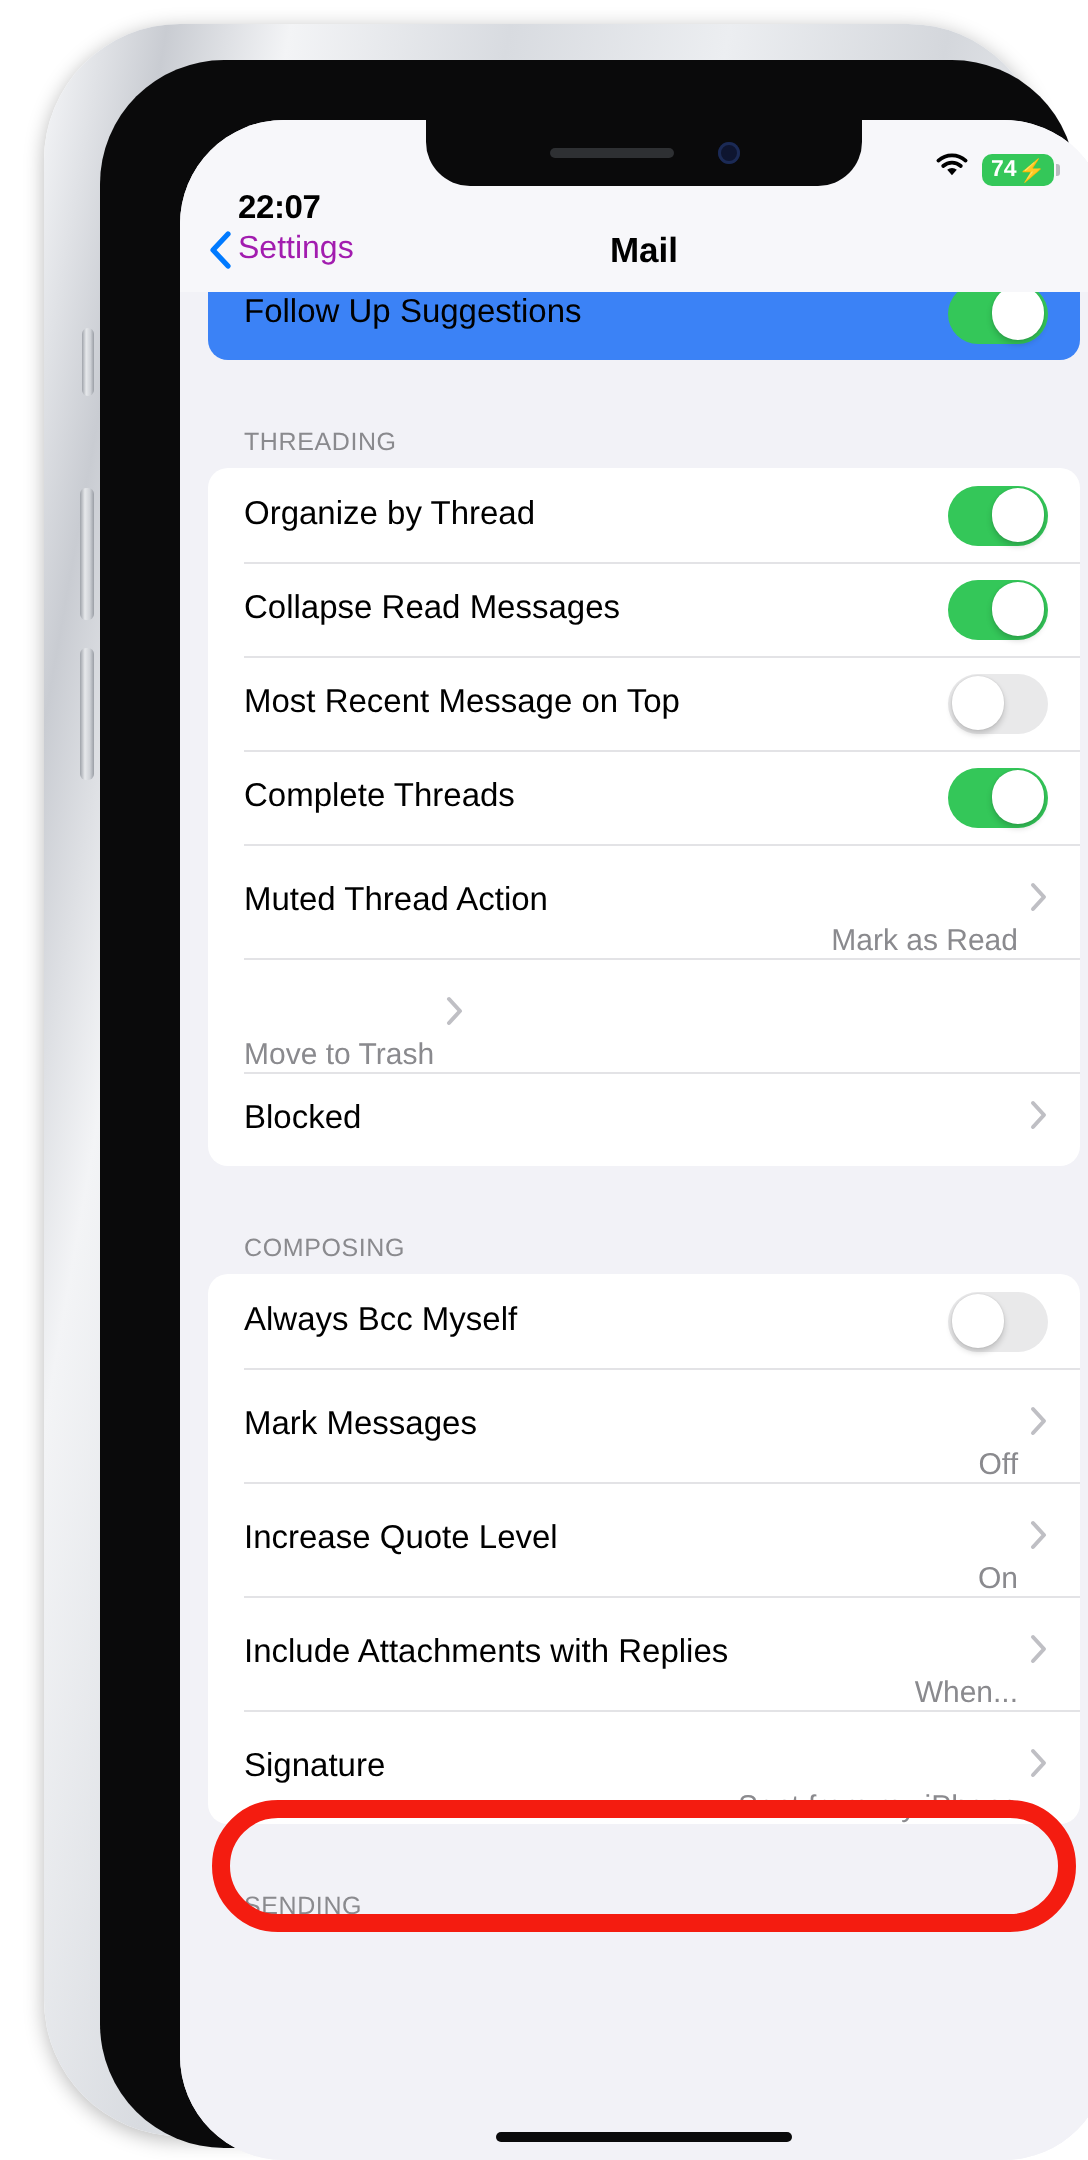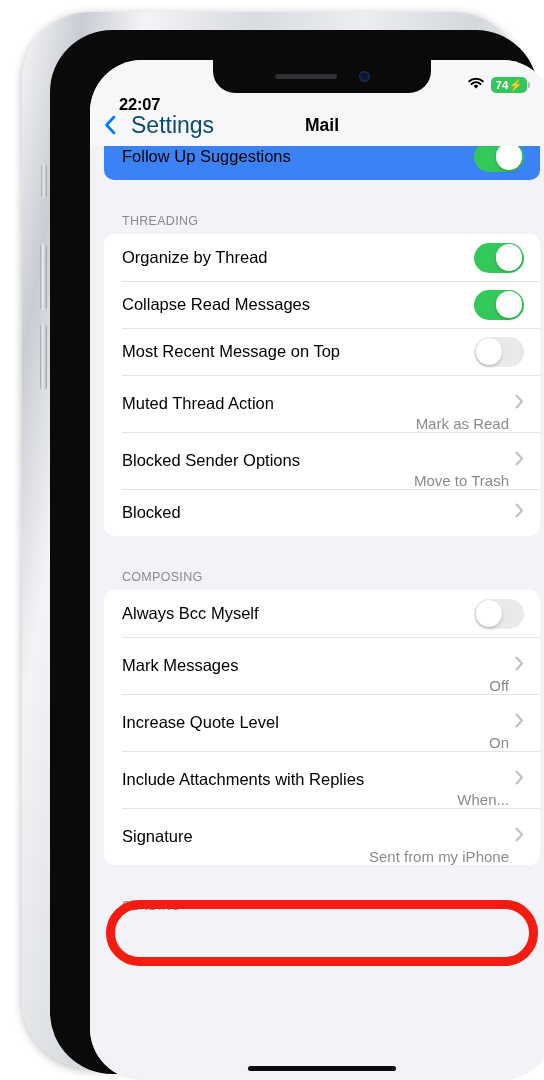--- a/index.html
+++ b/index.html
@@ -139,23 +139,23 @@
     height: 42px;
     background: #f7f7fa;
     z-index: 25;
     display: flex;
     align-items: center;
     padding: 0 14px;
   }
   #nav-back {
     display: flex;
     align-items: center;
-    gap: 15px;
-    color: #0c4a6e;
-    font-size: 23px;
+    gap: 3px;
+    color: #a21caf;
+    font-size: 16px;
     cursor: pointer;
   }
   #nav-back svg { display: block; }
   #nav-title {
     position: absolute;
     left: 0; right: 0;
     text-align: center;
     font-size: 17.5px;
     font-weight: bold;
     color: #000;
@@ -350,30 +350,35 @@
                 <span class="knob"></span>
               </span>
           </div>
           <div class="row">
             <span class="row-label">Most Recent Message on Top</span>
             <span class="toggle off">
                 <span class="knob"></span>
               </span>
           </div>
           <div class="row">
+            <span class="row-label">Complete Threads</span>
+            <span class="toggle on">
+                <span class="knob"></span>
+              </span>
+          </div>
+          <div class="row">
             <span class="row-label">Muted Thread Action</span>
             <span class="row-value">Mark as Read</span>
             <span class="chevron">
               <svg width="9" height="15" viewBox="0 0 9 15">
                   <path d="M1.5 1.5 L7 7.5 L1.5 13.5" stroke="#bfbfc4" stroke-width="2" fill="none" stroke-linecap="round" stroke-linejoin="round"></path>
                 </svg>
             </span>
           </div>
           <div class="row">
-            <span class="row-label">Blocked Sender Options</span>
             <span class="row-value">Move to Trash</span>
             <span class="chevron">
               <svg width="9" height="15" viewBox="0 0 9 15">
                   <path d="M1.5 1.5 L7 7.5 L1.5 13.5" stroke="#bfbfc4" stroke-width="2" fill="none" stroke-linecap="round" stroke-linejoin="round"></path>
                 </svg>
             </span>
           </div>
           <div class="row">
             <span class="row-label">Blocked</span>
             <span class="row-value"></span>

